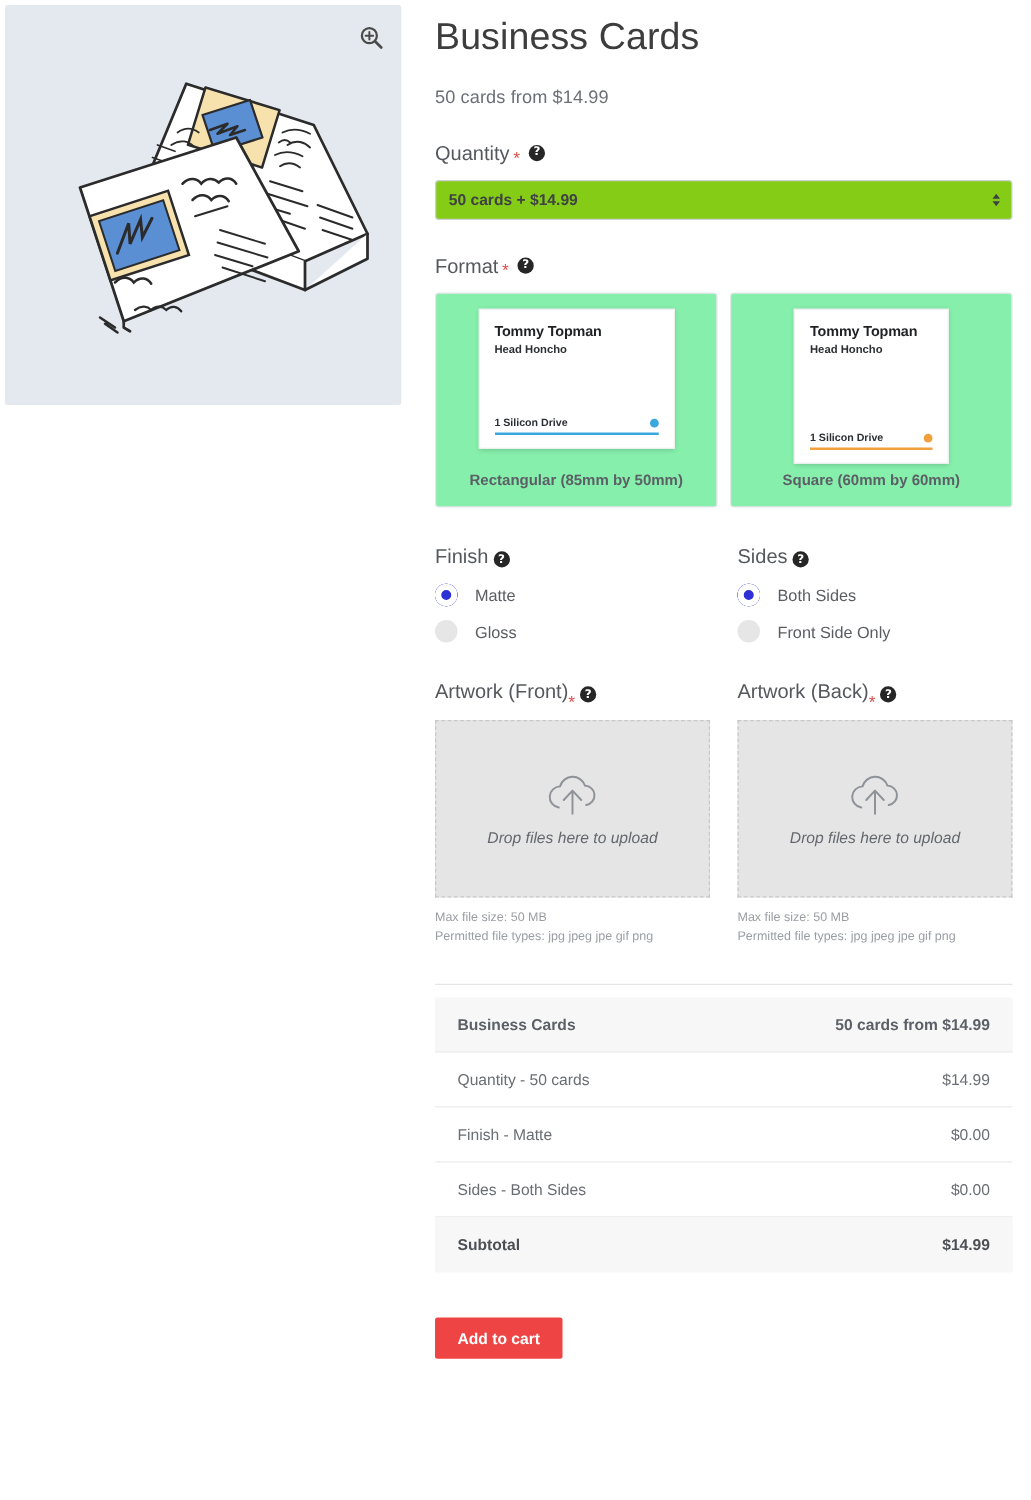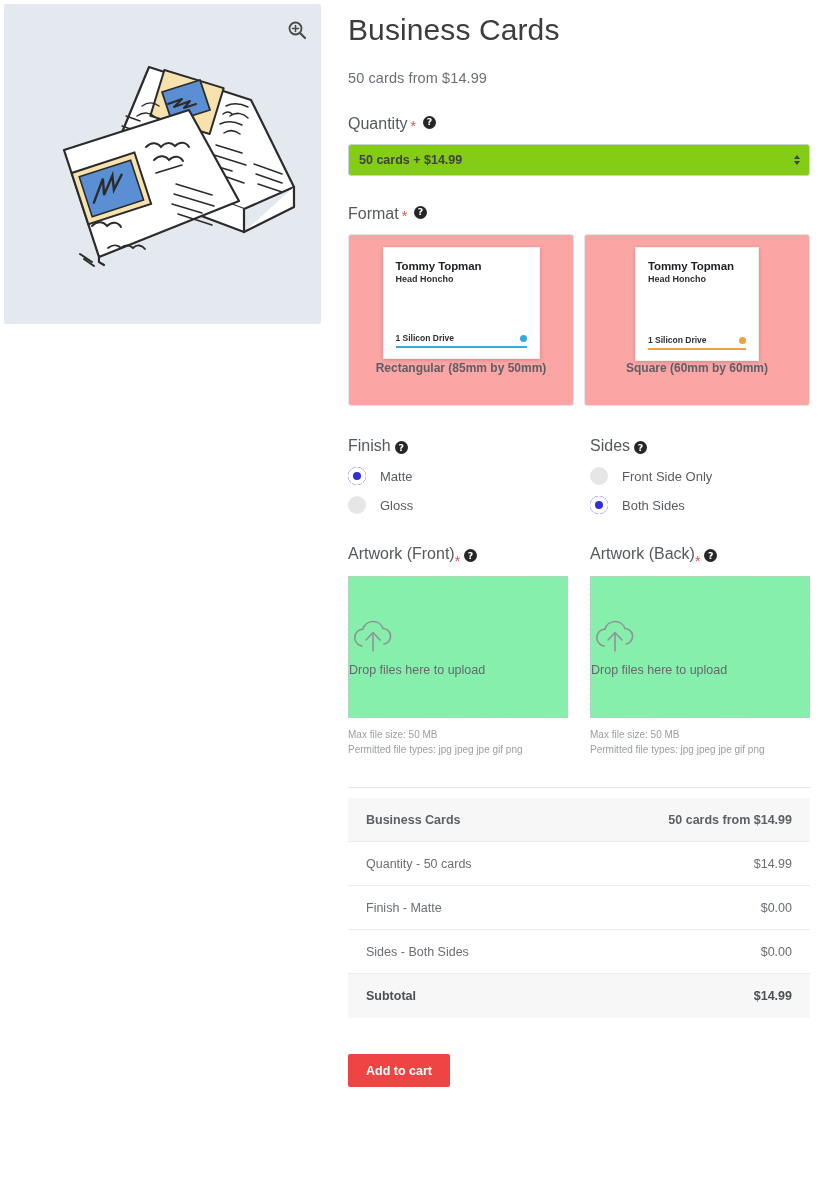--- a/index.html
+++ b/index.html
@@ -87,22 +87,22 @@
   .ar-up, .ar-dn { width: 0; height: 0; border-left: 3.5px solid transparent; border-right: 3.5px solid transparent; }
   .ar-up { border-bottom: 4px solid #3f4144; }
   .ar-dn { border-top: 4px solid #3f4144; }
 
   
   .formats { display: flex; gap: 10px; margin-top: 10px; }
   .fmt {
     flex: 1;
     border: 1px solid #e3e5e7;
     border-radius: 3px;
-    padding: 12px 10px 16px;
-    background: #fca5a5;
+    padding: 12px 10px 0;
+    background: #86efac;
     cursor: pointer;
     height: 172px;
     display: flex; flex-direction: column; align-items: center;
   }
   .card-mock {
     background: #fff;
     box-shadow: 0 1px 4px rgba(0,0,0,.18);
     border: 1px solid #f0f0f0;
     padding: 12px 12px 10px;
     display: flex; flex-direction: column; justify-content: space-between;
@@ -141,22 +141,22 @@
 
   
   .uploads { display: flex; margin-top: 30px; }
   .up-col { width: 242px; }
   .up-col-b { width: 220px; }
   .drop {
     width: 220px; height: 142px;
     border: 1.5px dashed #c6c8ca;
     margin-top: 12px;
     display: flex; flex-direction: column;
-    justify-content: center;
-    cursor: pointer; background: #86efac;
+    align-items: center; justify-content: center;
+    cursor: pointer; background: #e5e5e5; font-style: italic;
   }
   .drop-text { font-size: 12.5px; color: #64686d; margin-top: 6px; }
   .meta { font-size: 10px; color: #9a9ea3; margin-top: 9px; line-height: 15px; }
 
   
   .divider { height: 1px; background: #e6e6e6; margin-top: 30px; width: 100%; }
   .summary { width: 100%; margin-top: 10px; }
   .srow {
     display: flex; align-items: center; justify-content: space-between;
     height: 44px; padding: 0 18px;
@@ -312,26 +312,26 @@
           <span class="radio"></span>
           <span class="radio-label">Gloss</span>
         </div>
       </div>
       <div class="col-b">
         <div class="grp-label">
           <span>Sides</span>
           <span class="help">?</span>
         </div>
         <div class="radio-row">
+          <span class="radio on"></span>
+          <span class="radio-label">Both Sides</span>
+        </div>
+        <div class="radio-row">
           <span class="radio"></span>
           <span class="radio-label">Front Side Only</span>
-        </div>
-        <div class="radio-row">
-          <span class="radio on"></span>
-          <span class="radio-label">Both Sides</span>
         </div>
       </div>
     </div>
 
     
     <div class="uploads">
       <div class="up-col">
         <div class="grp-label">
           <span>Artwork (Front)</span>
           <span class="req">*</span>

